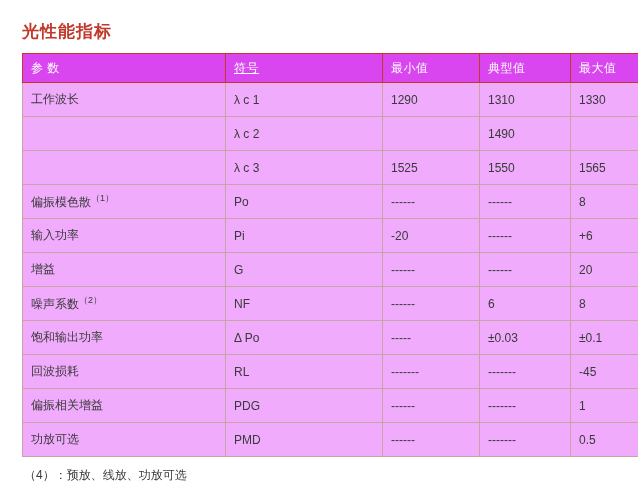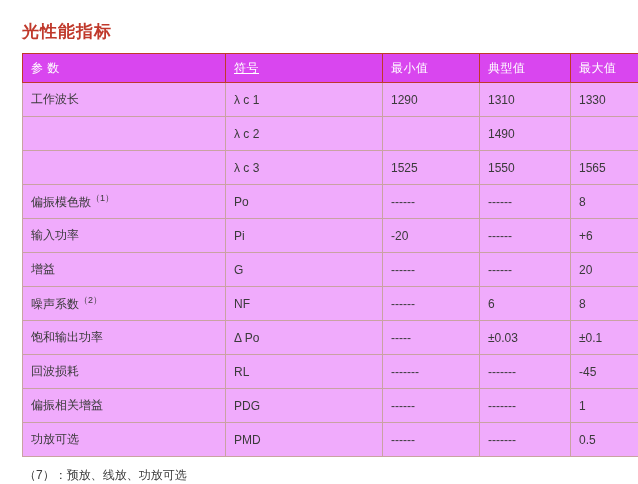--- a/index.html
+++ b/index.html
@@ -184,15 +184,15 @@
         <td>PMD</td>
         <td>------</td>
         <td>-------</td>
         <td>0.5</td>
 
       </tr>
 
     </tbody>
   </table>
 
-  <div class="note">（7）：预放、线放、功放可选</div>
+  <div class="note">（4）：预放、线放、功放可选</div>
 
 </div>
 
 </body></html>

